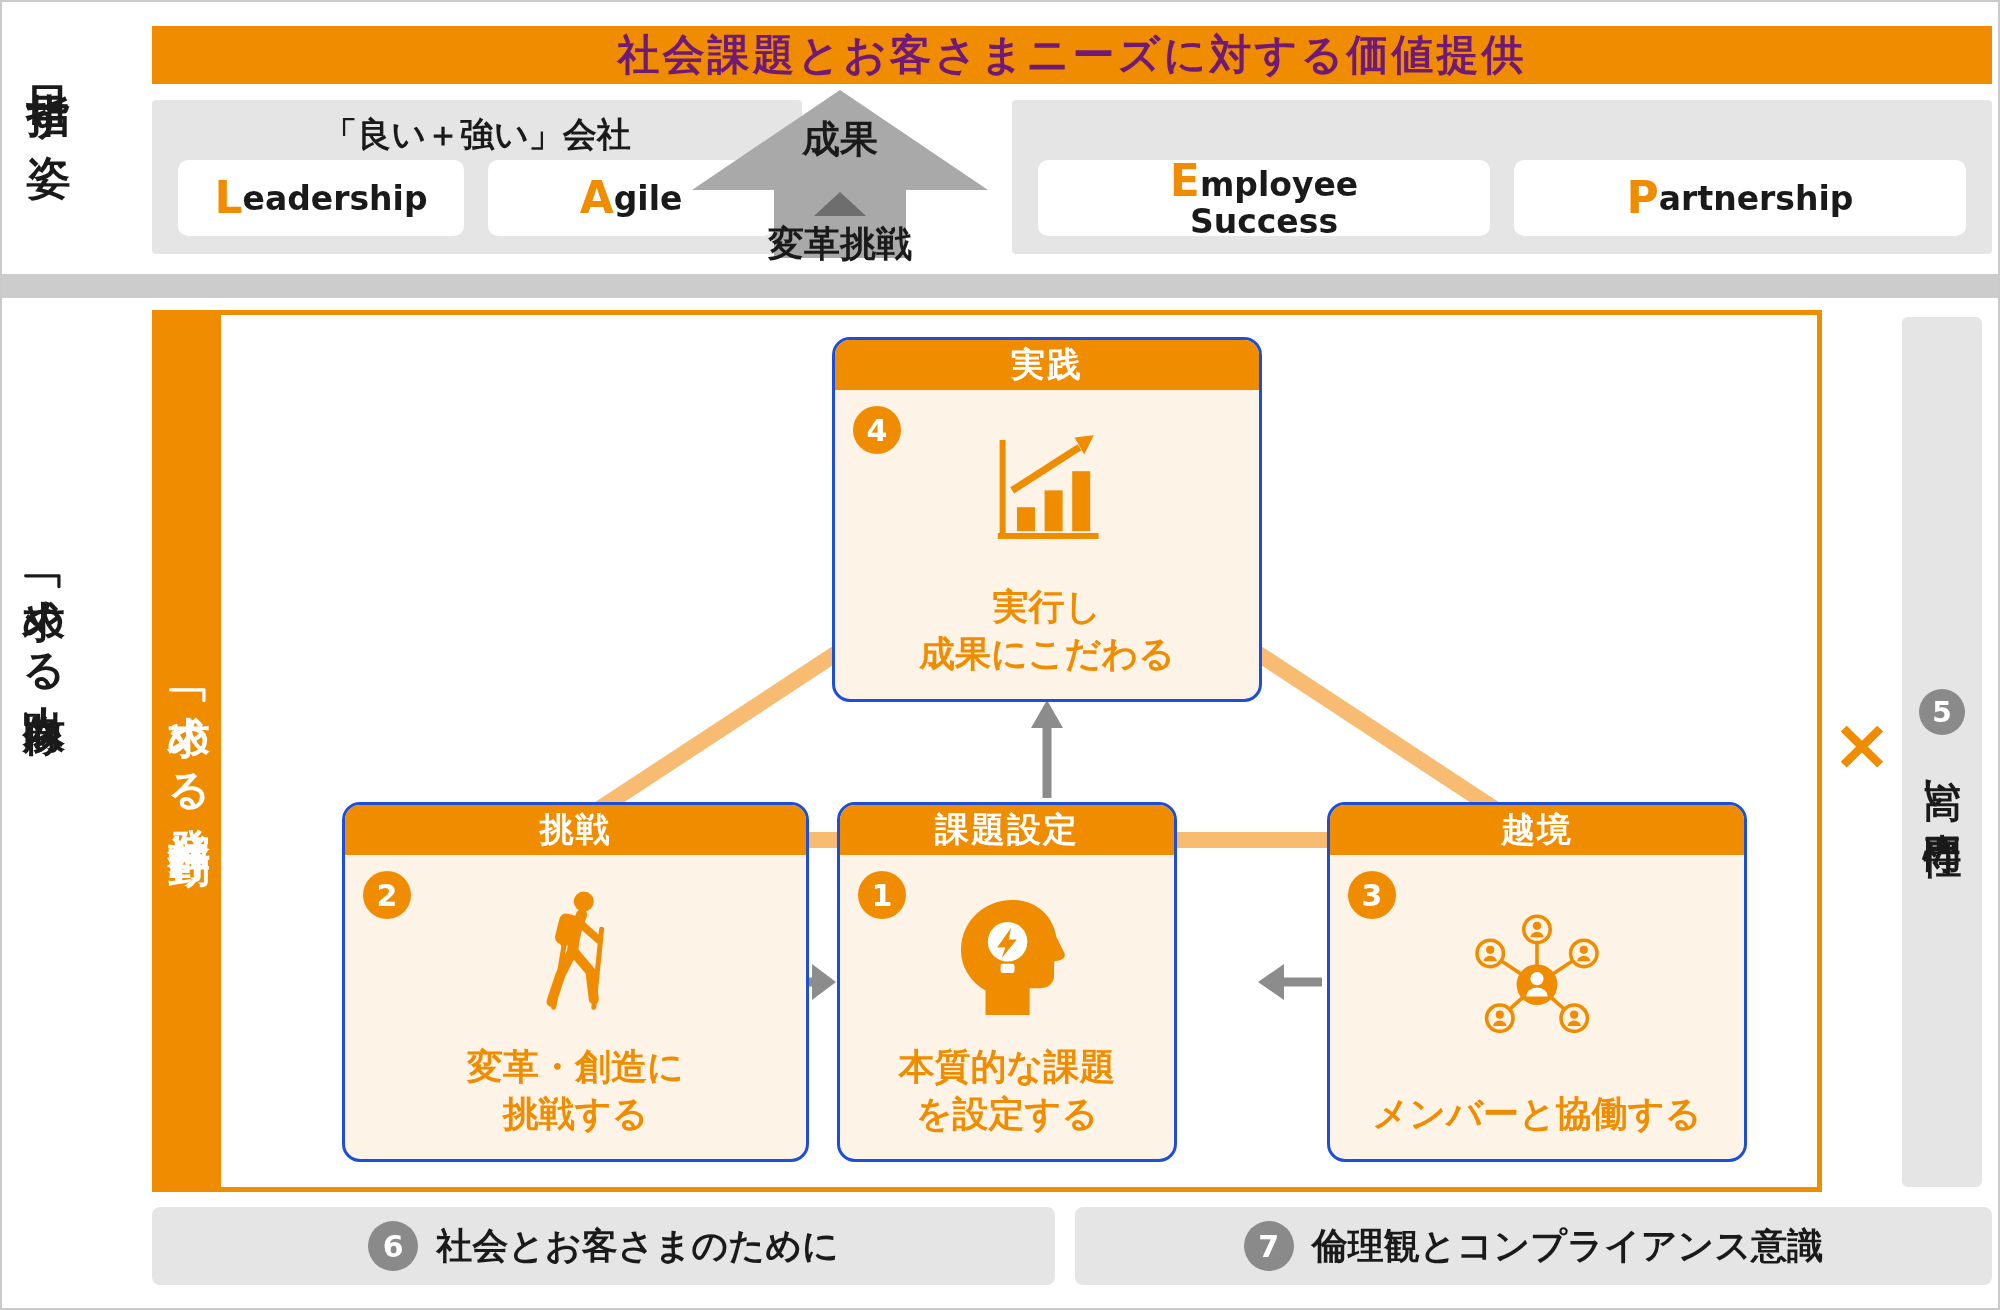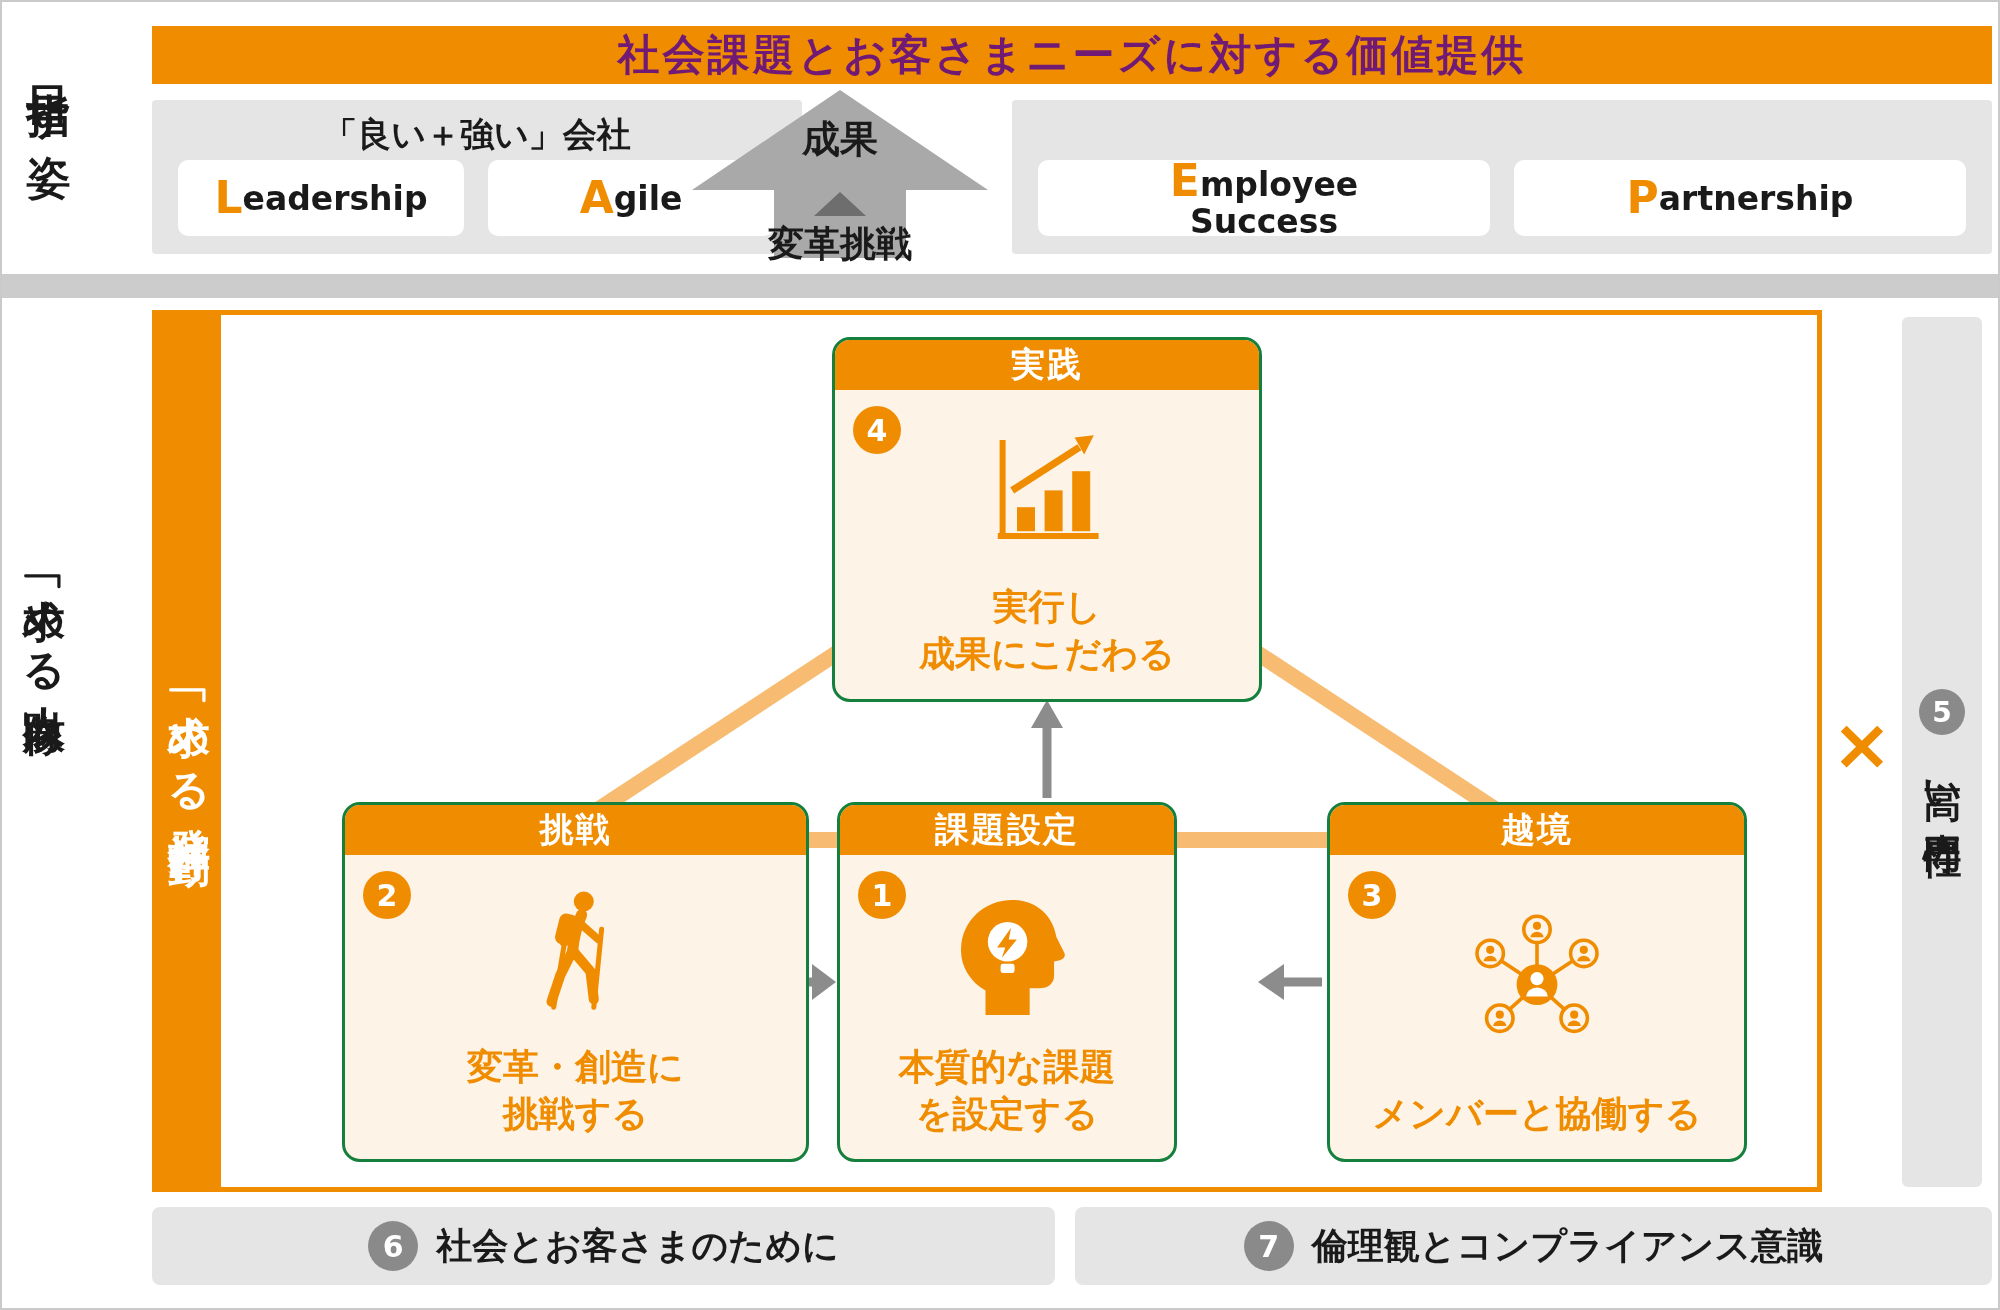--- a/index.html
+++ b/index.html
@@ -49,21 +49,21 @@
 
   
   #main-box { position:absolute; left:150px; top:308px; width:1670px; height:882px;
     border:5px solid #F08C00; background:#ffffff; z-index:0; }
   #behavior-bar { position:absolute; left:0; top:0; width:64px; height:100%;
     background:#F08C00; display:flex; align-items:center; justify-content:center; }
   #behavior-bar-label { color:#ffffff; font-size:42px; font-weight:bold; letter-spacing:6px; }
 
   #connectors { position:absolute; left:150px; top:308px; z-index:1; }
 
-  .card { position:absolute; border:3px solid #15803d; border-radius:18px;
+  .card { position:absolute; border:3px solid #1d4ed8; border-radius:18px;
     background:#FDF3E6; overflow:hidden; z-index:2; }
   #card-practice { left:830px; top:335px; width:430px; height:365px; }
   #card-challenge { left:340px; top:800px; width:467px; height:360px; }
   #card-problem { left:835px; top:800px; width:340px; height:360px; }
   #card-crossborder { left:1325px; top:800px; width:420px; height:360px; }
 
   .card-header { height:50px; background:#F08C00; color:#ffffff; font-size:34px;
     font-weight:bold; display:flex; align-items:center; justify-content:center; letter-spacing:2px; }
   .card-body { position:relative; height:calc(100% - 50px); display:flex;
     flex-direction:column; align-items:center; }

